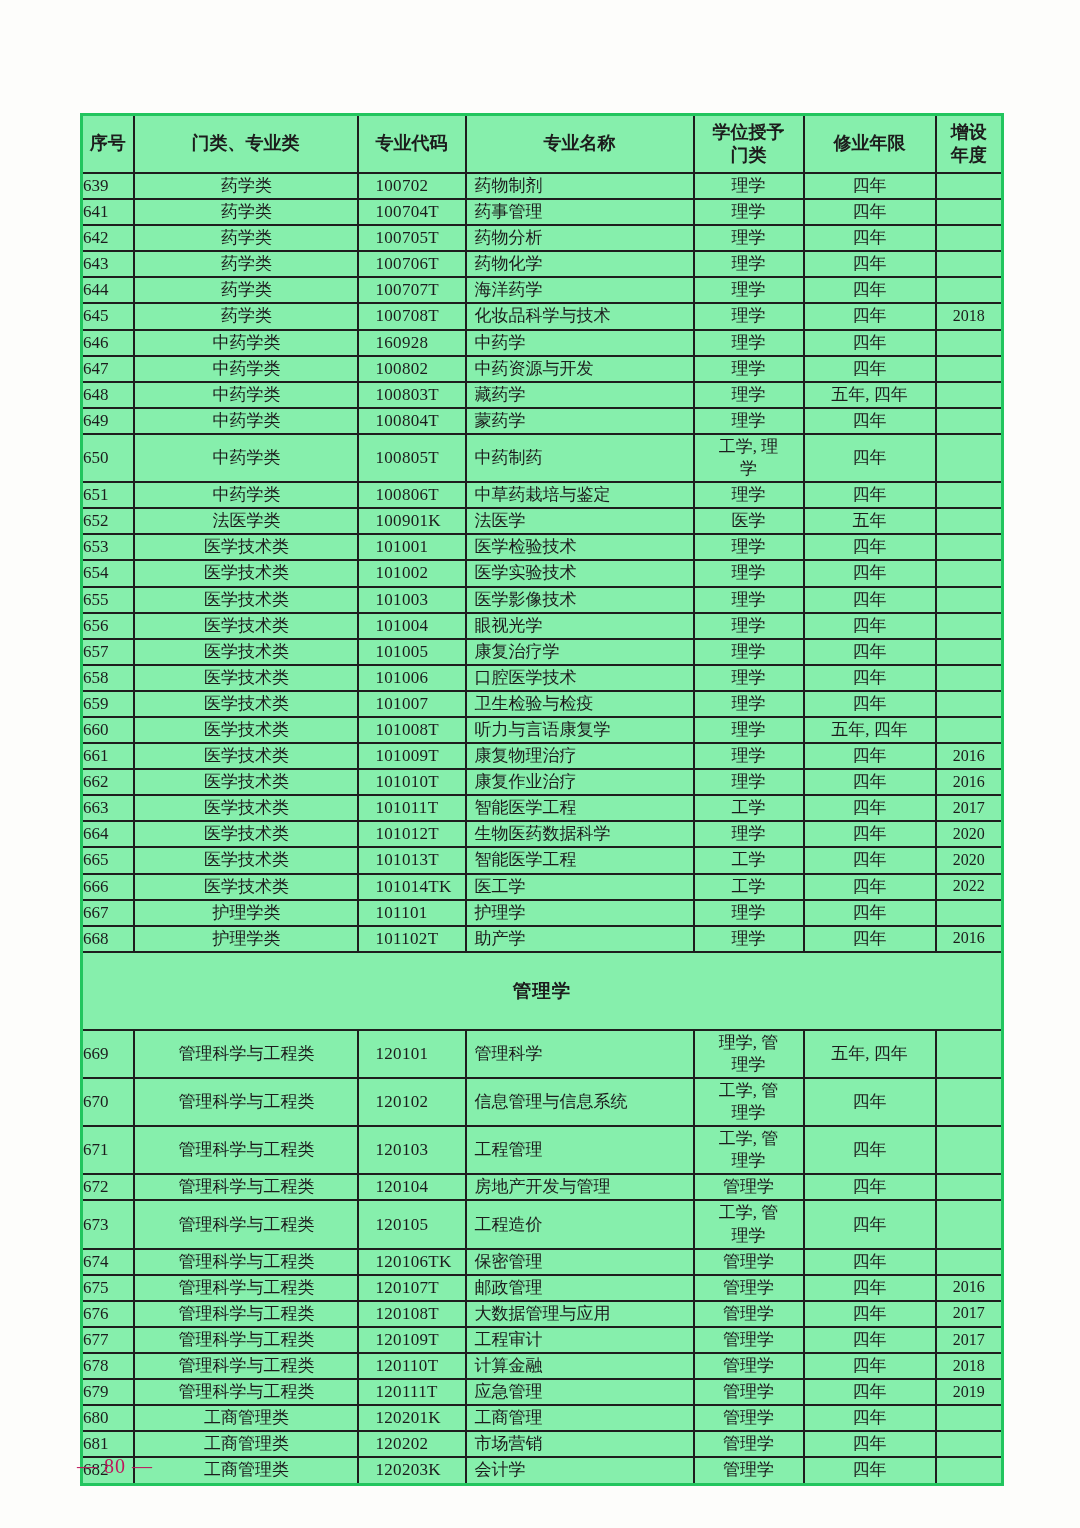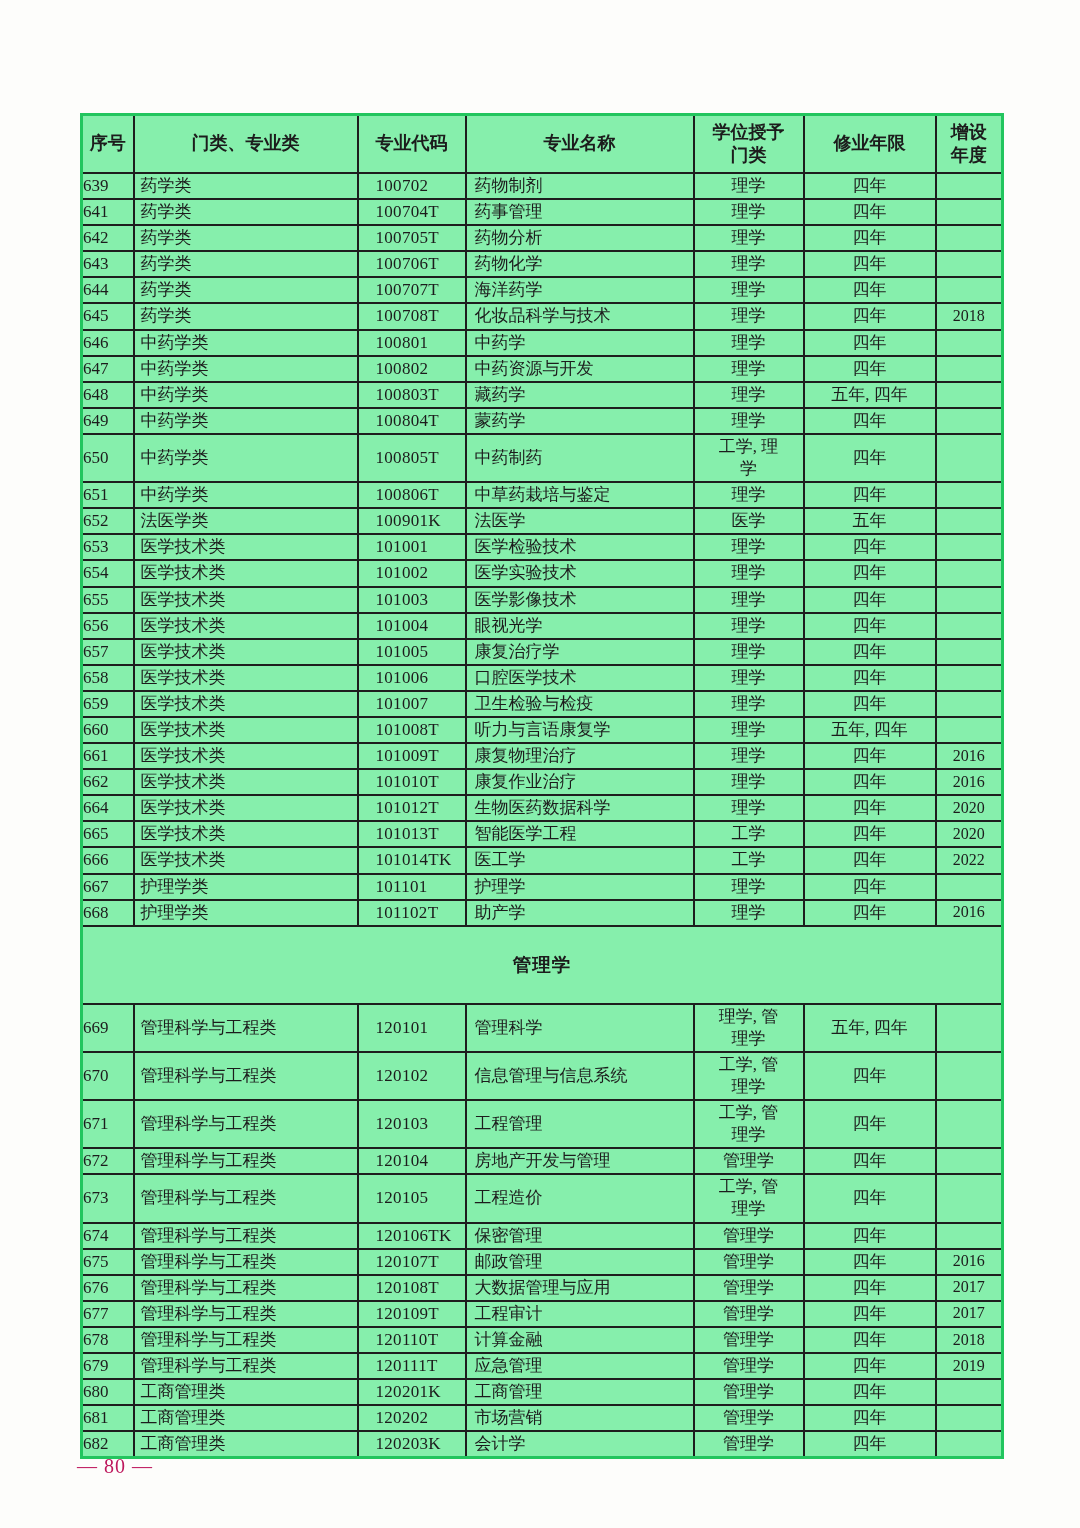--- a/index.html
+++ b/index.html
@@ -31,21 +31,21 @@
   thead th{
     font-weight:bold;
     font-size:18px;
     text-align:center;
     white-space:pre-line;
     height:52px;
     padding:2px 2px;
   }
   tbody tr.data-row{height:25px;}
   td.col-no{text-align:left;padding:1px 0;}
-  td.col-category{text-align:left;padding-left:6px;}
+  td.col-category{text-align:center;padding-left:6px;}
   td.col-code{text-align:left;padding-left:17px;letter-spacing:.3px;}
   td.col-name{text-align:left;padding-left:8px;}
   td.col-degree{text-align:center;padding:1px 16px;}
   td.col-years{text-align:center;}
   td.col-added{text-align:center;font-size:16px;}
   td.section{
     text-align:center;font-weight:bold;font-size:18.5px;
     height:74px;letter-spacing:1px;
   }
   .footer{
@@ -131,21 +131,21 @@
           <td class="col-category">药学类</td>
           <td class="col-code">100708T</td>
           <td class="col-name">化妆品科学与技术</td>
           <td class="col-degree">理学</td>
           <td class="col-years">四年</td>
           <td class="col-added">2018</td>
         </tr>
         <tr class="data-row">
           <td class="col-no">646</td>
           <td class="col-category">中药学类</td>
-          <td class="col-code">100801</td>
+          <td class="col-code">160928</td>
           <td class="col-name">中药学</td>
           <td class="col-degree">理学</td>
           <td class="col-years">四年</td>
           <td class="col-added"></td>
         </tr>
         <tr class="data-row">
           <td class="col-no">647</td>
           <td class="col-category">中药学类</td>
           <td class="col-code">100802</td>
           <td class="col-name">中药资源与开发</td>
@@ -280,20 +280,29 @@
           <td class="col-added">2016</td>
         </tr>
         <tr class="data-row">
           <td class="col-no">662</td>
           <td class="col-category">医学技术类</td>
           <td class="col-code">101010T</td>
           <td class="col-name">康复作业治疗</td>
           <td class="col-degree">理学</td>
           <td class="col-years">四年</td>
           <td class="col-added">2016</td>
+        </tr>
+        <tr class="data-row">
+          <td class="col-no">663</td>
+          <td class="col-category">医学技术类</td>
+          <td class="col-code">101011T</td>
+          <td class="col-name">智能医学工程</td>
+          <td class="col-degree">工学</td>
+          <td class="col-years">四年</td>
+          <td class="col-added">2017</td>
         </tr>
         <tr class="data-row">
           <td class="col-no">664</td>
           <td class="col-category">医学技术类</td>
           <td class="col-code">101012T</td>
           <td class="col-name">生物医药数据科学</td>
           <td class="col-degree">理学</td>
           <td class="col-years">四年</td>
           <td class="col-added">2020</td>
         </tr>

